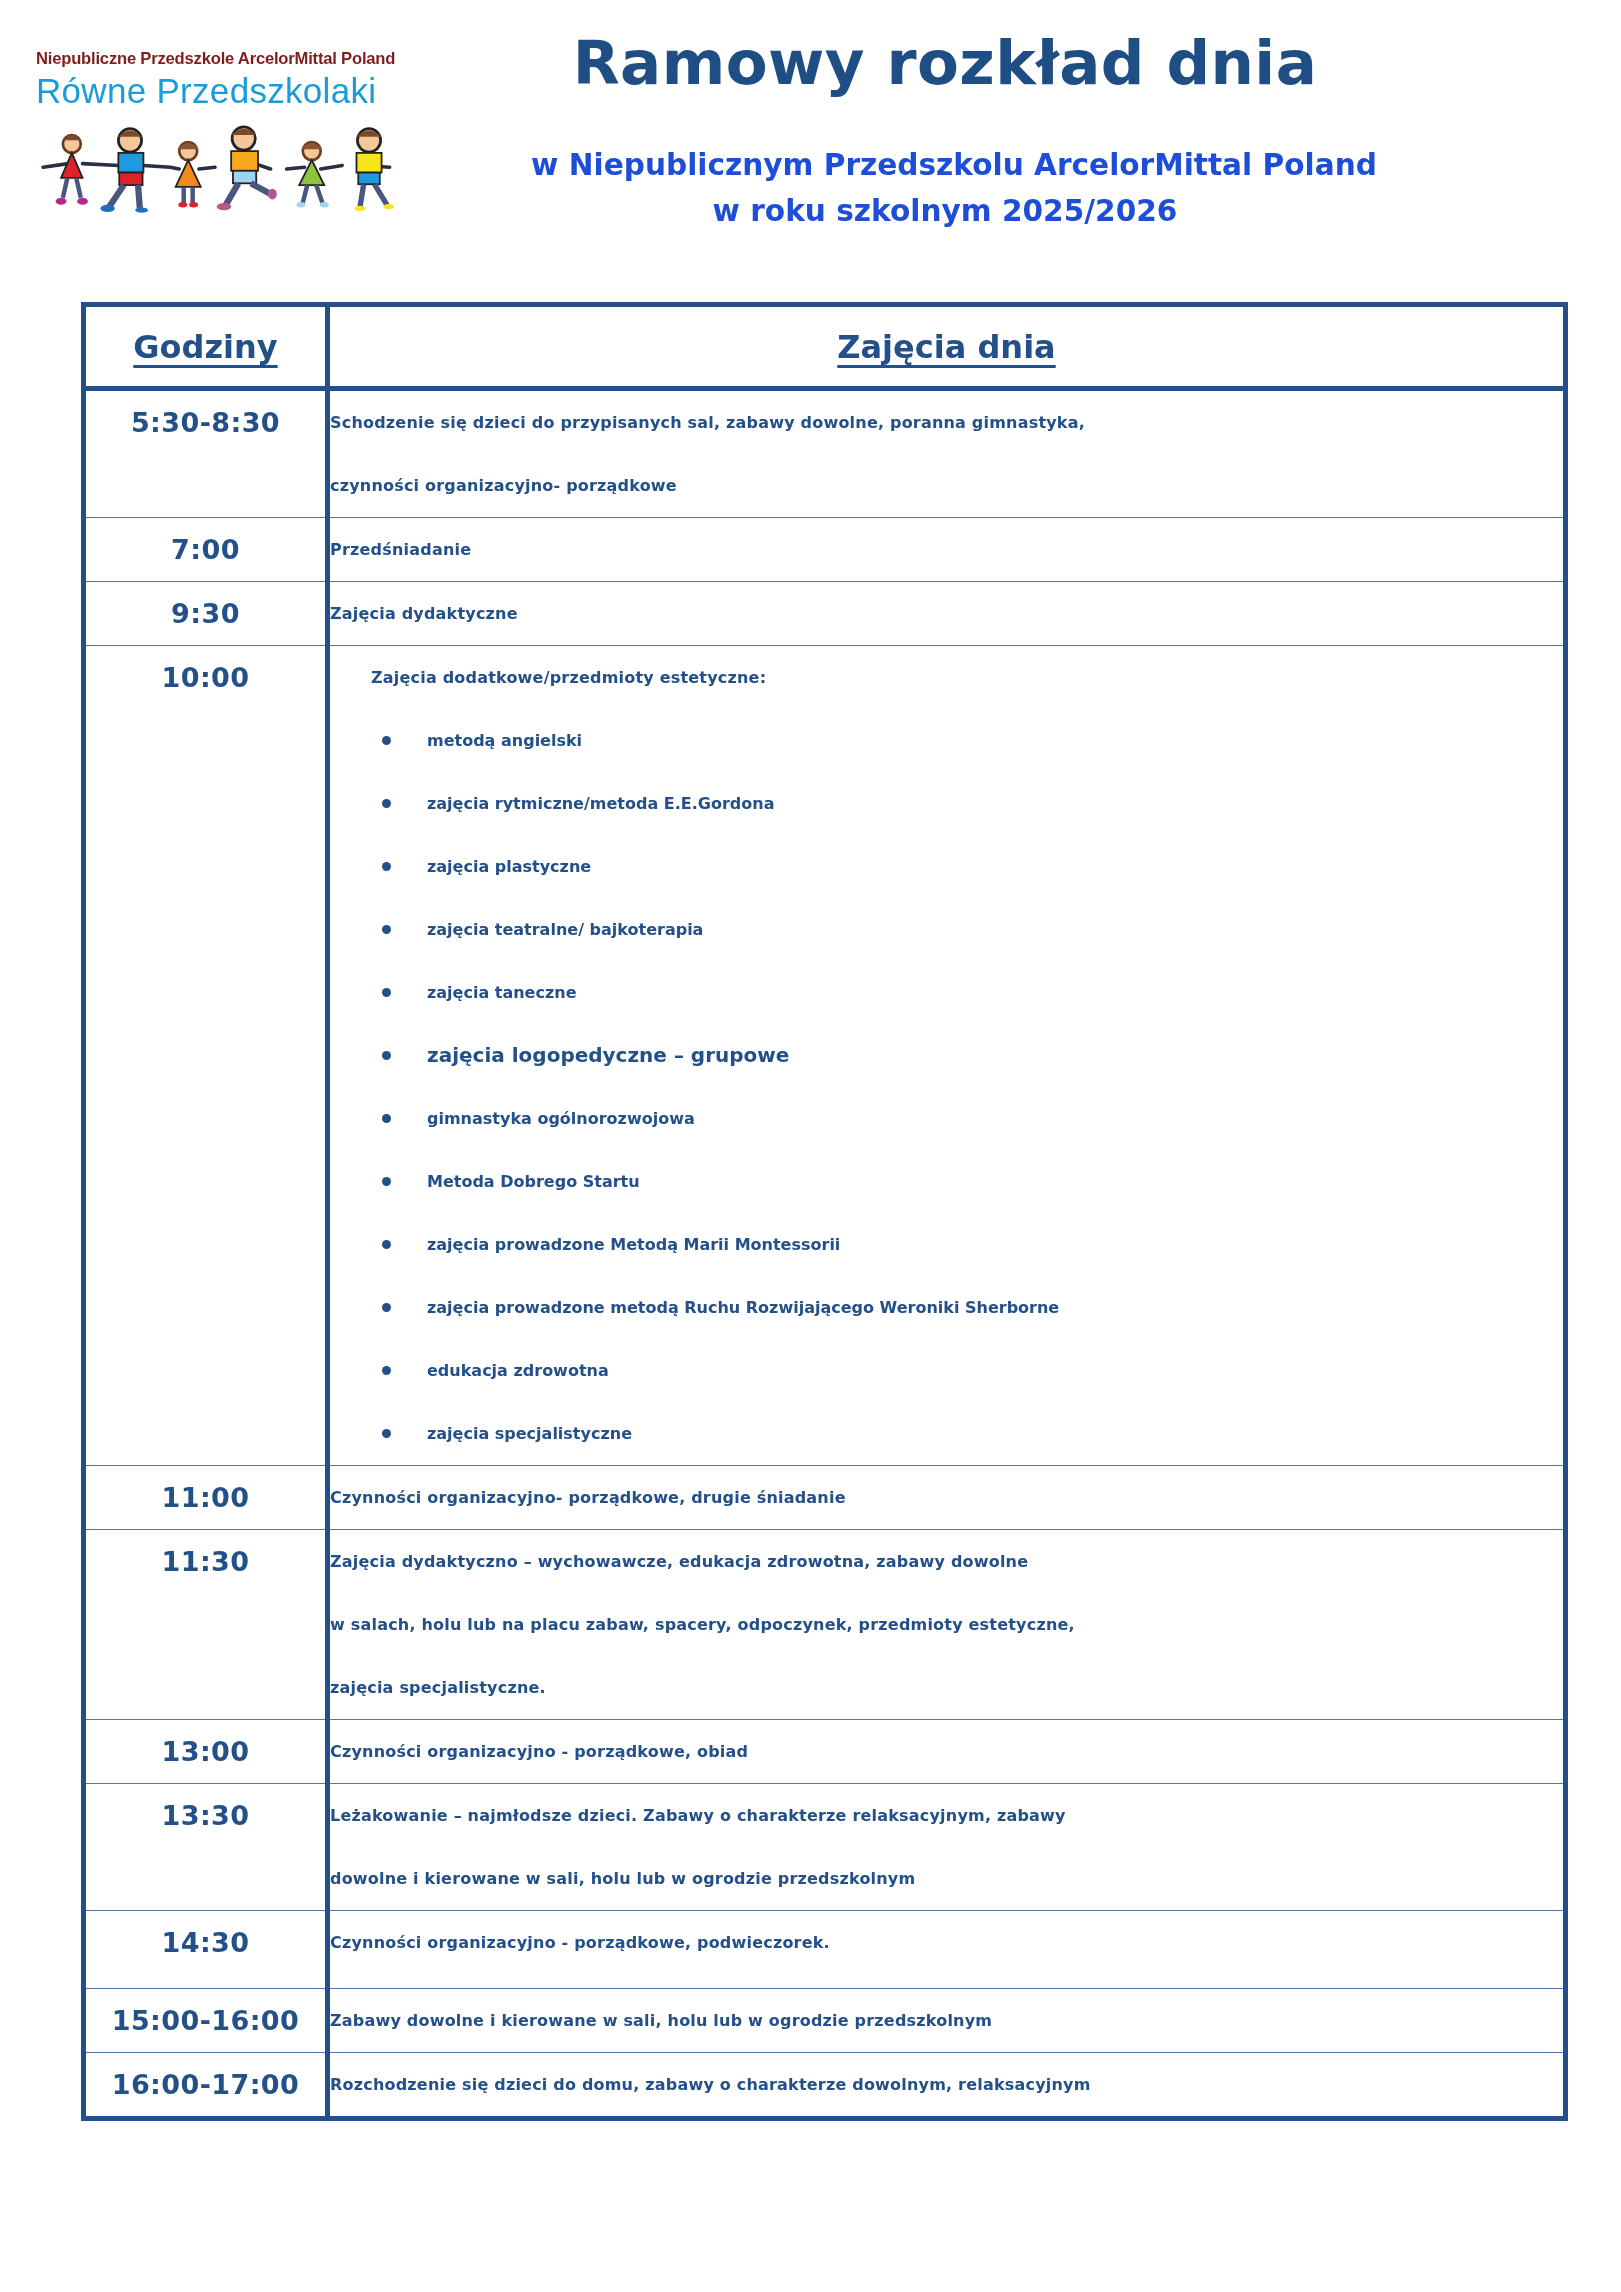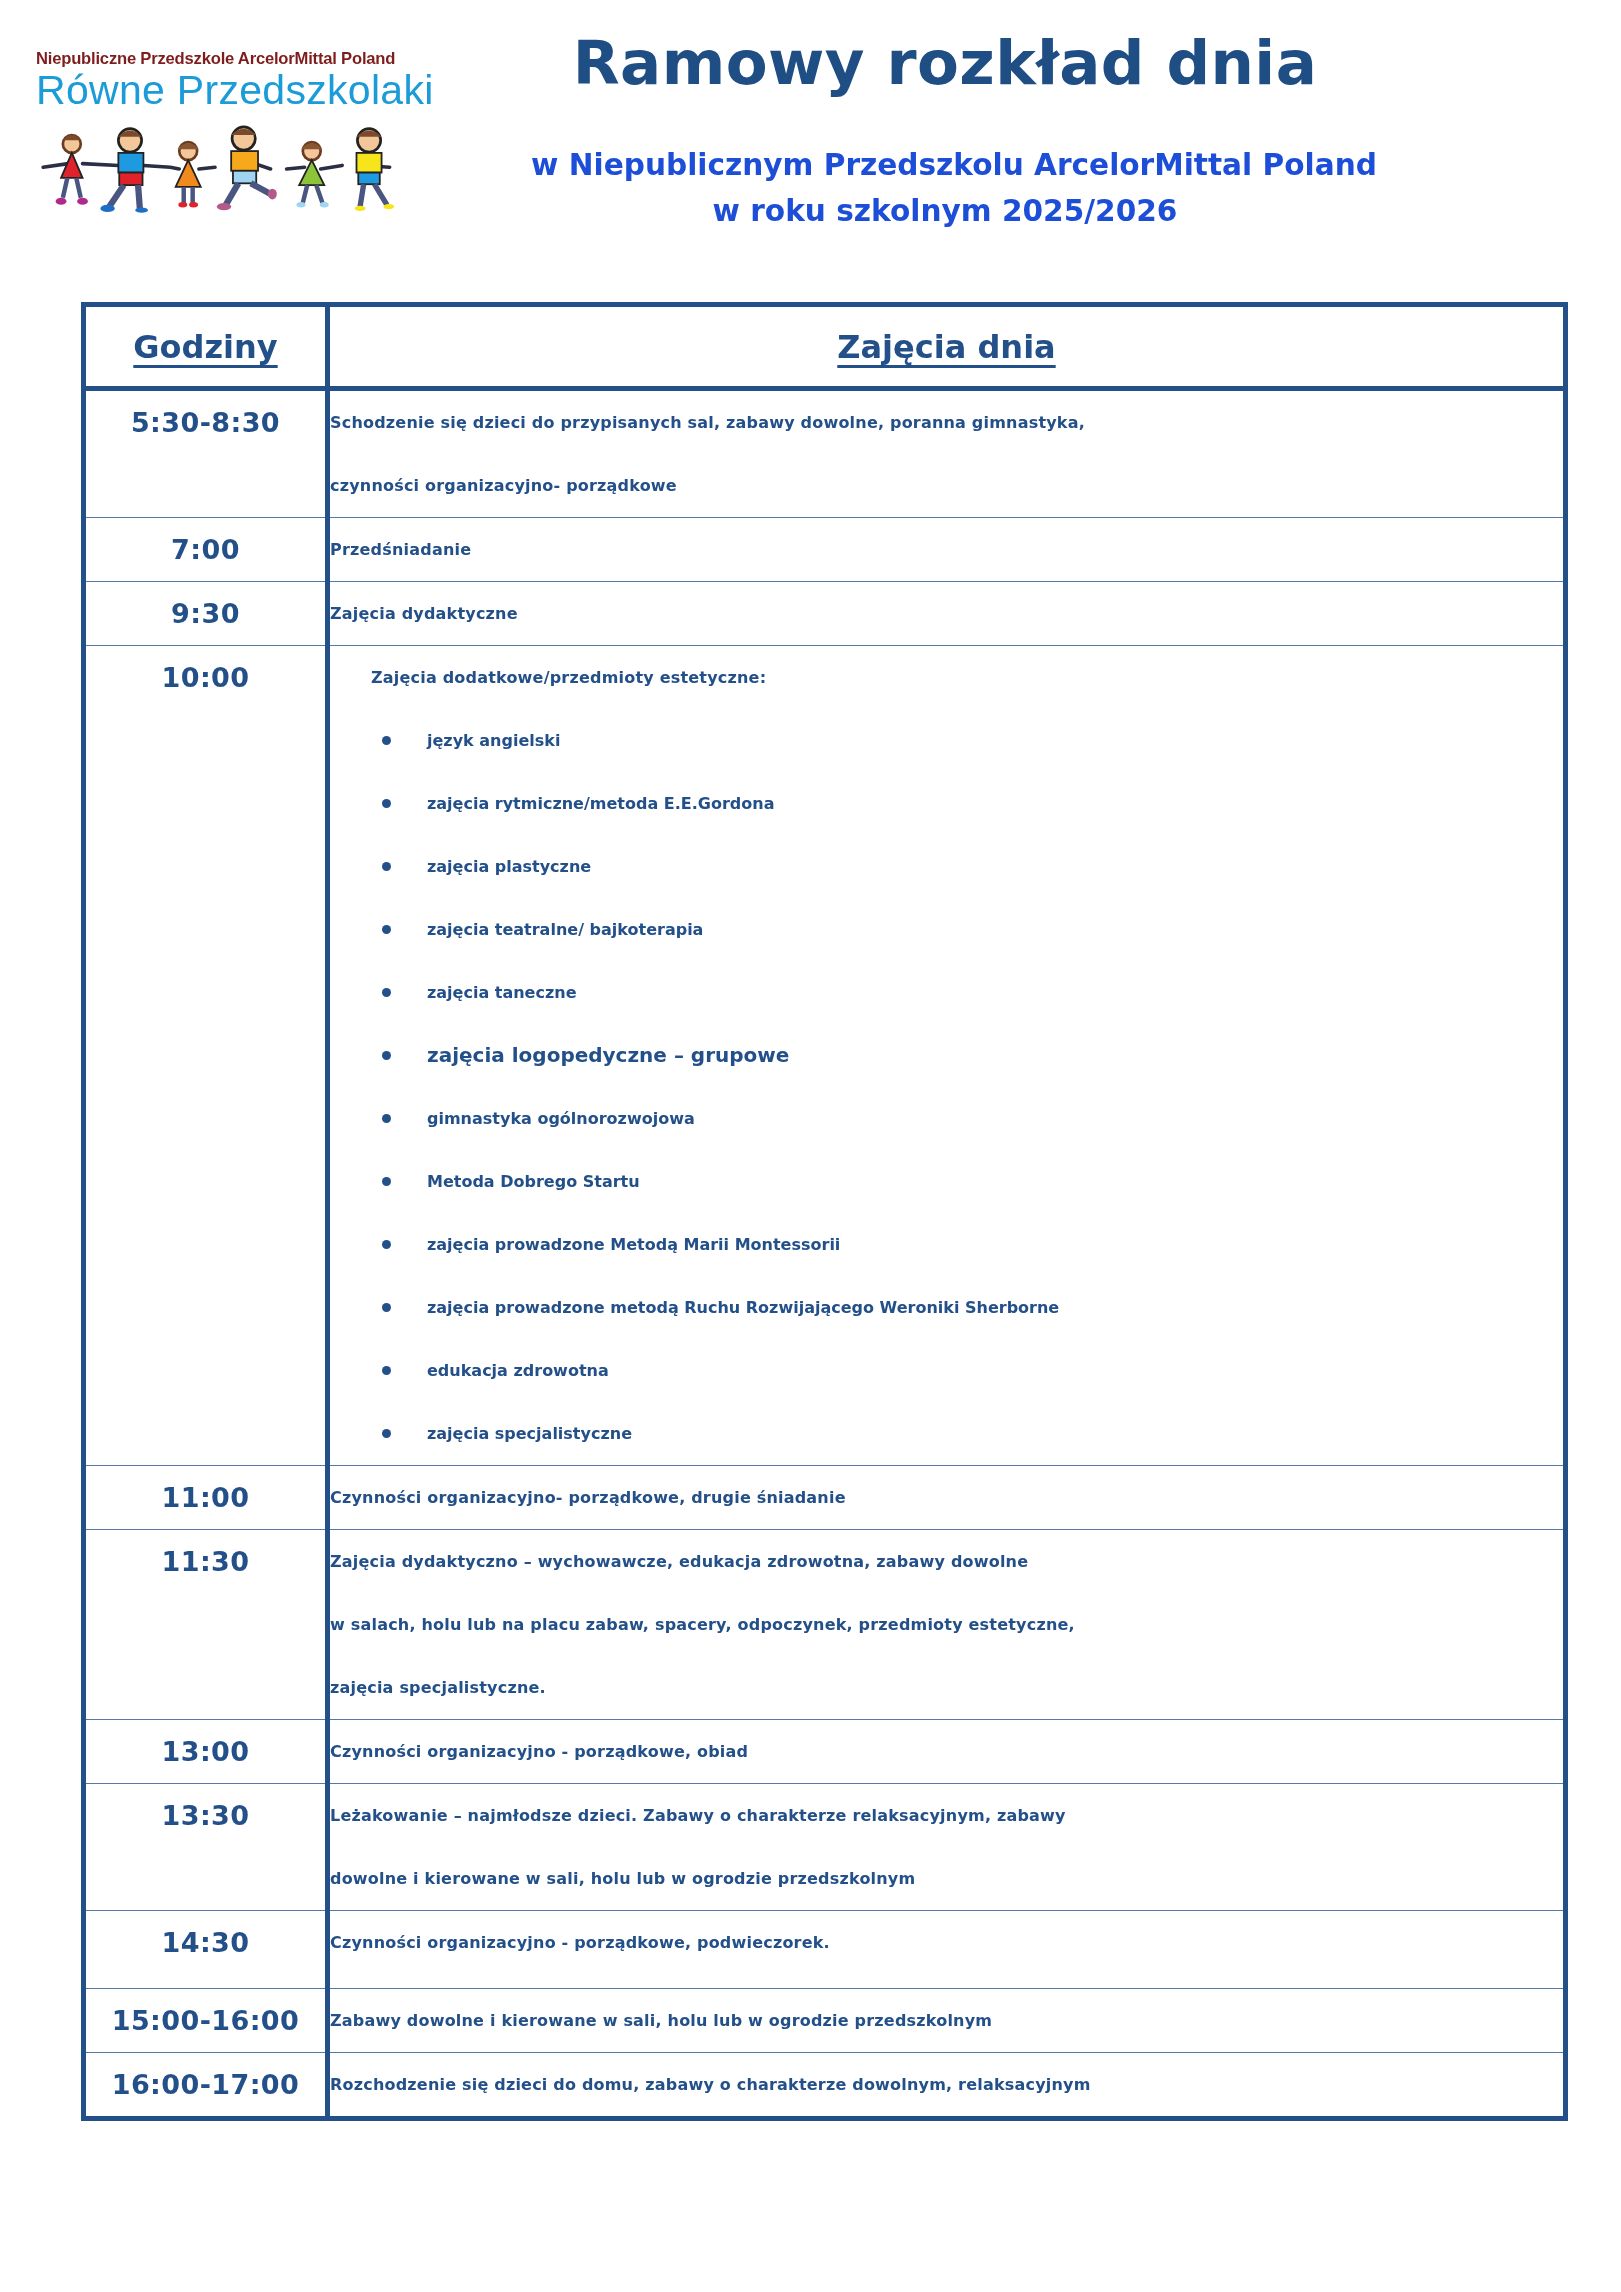--- a/index.html
+++ b/index.html
@@ -1,21 +1,21 @@
 <!DOCTYPE html>
 <html style="font-size:14.3px"><head>
 <meta charset="utf-8">
 <style>
   html, body { margin: 0; padding: 0; background: #ffffff; }
   body { width: 1621px; height: 2293px; position: relative; overflow: hidden;
          font-family: "DejaVu Sans", sans-serif; color: #24508a; }
   .logo { position: absolute; left: 36px; top: 49px; width: 376px; }
   .logo-top { font-family: "Liberation Sans", sans-serif; font-weight: bold; font-size: 16.6px;
               color: #7f1d1d; letter-spacing: -0.2px; white-space: nowrap; }
-  .logo-brand { font-family: "Liberation Sans", sans-serif; font-size: 41px; color: #1b9bd7;
+  .logo-brand { font-family: "Liberation Sans", sans-serif; font-size: 35px; color: #1b9bd7;
                 line-height: 39px; white-space: nowrap; margin-top: 1.8px; letter-spacing: 0.3px; }
   .kids { position: absolute; left: 36px; top: 124px; width: 376px; height: 90px; }
   .title { position: absolute; left: 430px; width: 1030px; top: 27px; text-align: center;
            font-size: 61px; font-weight: bold; color: #1f4e85; letter-spacing: 0.4px; }
   .subtitle { position: absolute; left: 394px; width: 1102px; top: 142px; text-align: center; }
   .subtitle div { font-size: 29.6px; font-weight: bold; line-height: 46px; color: #1d4ed8; white-space: nowrap; }
   .subtitle .l1 { padding-left: 18px; }
   table.sched { position: absolute; left: 81px; top: 302px; width: 1487px; border-collapse: collapse;
                 border: 5.4px solid #24508a; }
   .sched td, .sched th { border: 1.8px solid #5478a8; vertical-align: top; padding: 0; }
@@ -144,21 +144,21 @@
           <div class="line" style="font-size: 16px;">Zajęcia dydaktyczne</div>
         </td>
       </tr>
       <tr style="height: 815px;">
         <td class="tcol">
           <div class="time">10:00</div>
         </td>
         <td class="act">
           <div class="line" style="font-size: 16px; padding-left: 41px;">Zajęcia dodatkowe/przedmioty estetyczne:</div>
           <ul class="bullets">
-            <li style="font-size: 16px;"><span class="dot"></span><span>język angielski</span></li>
+            <li style="font-size: 16px;"><span class="dot"></span><span>metodą angielski</span></li>
             <li style="font-size: 16px;"><span class="dot"></span><span>zajęcia rytmiczne/metoda E.E.Gordona</span></li>
             <li style="font-size: 16px;"><span class="dot"></span><span>zajęcia plastyczne</span></li>
             <li style="font-size: 16px;"><span class="dot"></span><span>zajęcia teatralne/ bajkoterapia</span></li>
             <li style="font-size: 16px;"><span class="dot"></span><span>zajęcia taneczne</span></li>
             <li style="font-size: 20px;"><span class="dot"></span><span>zajęcia logopedyczne – grupowe</span></li>
             <li style="font-size: 16px;"><span class="dot"></span><span>gimnastyka ogólnorozwojowa</span></li>
             <li style="font-size: 16px;"><span class="dot"></span><span>Metoda Dobrego Startu</span></li>
             <li style="font-size: 16px;"><span class="dot"></span><span>zajęcia prowadzone Metodą Marii Montessorii</span></li>
             <li style="font-size: 16px;"><span class="dot"></span><span>zajęcia prowadzone metodą Ruchu Rozwijającego Weroniki Sherborne</span></li>
             <li style="font-size: 16px;"><span class="dot"></span><span>edukacja zdrowotna</span></li>

